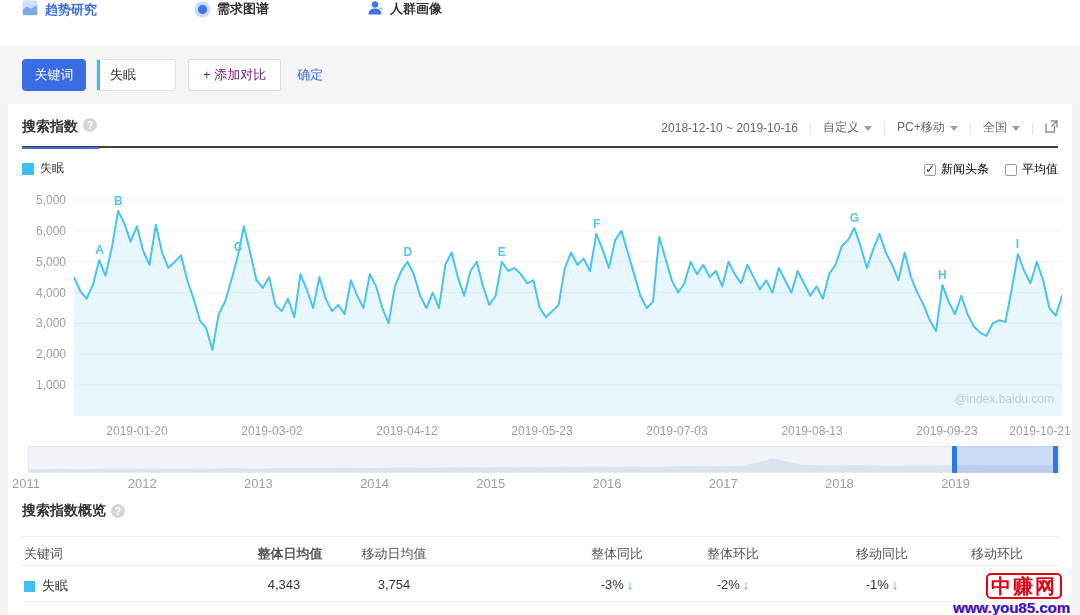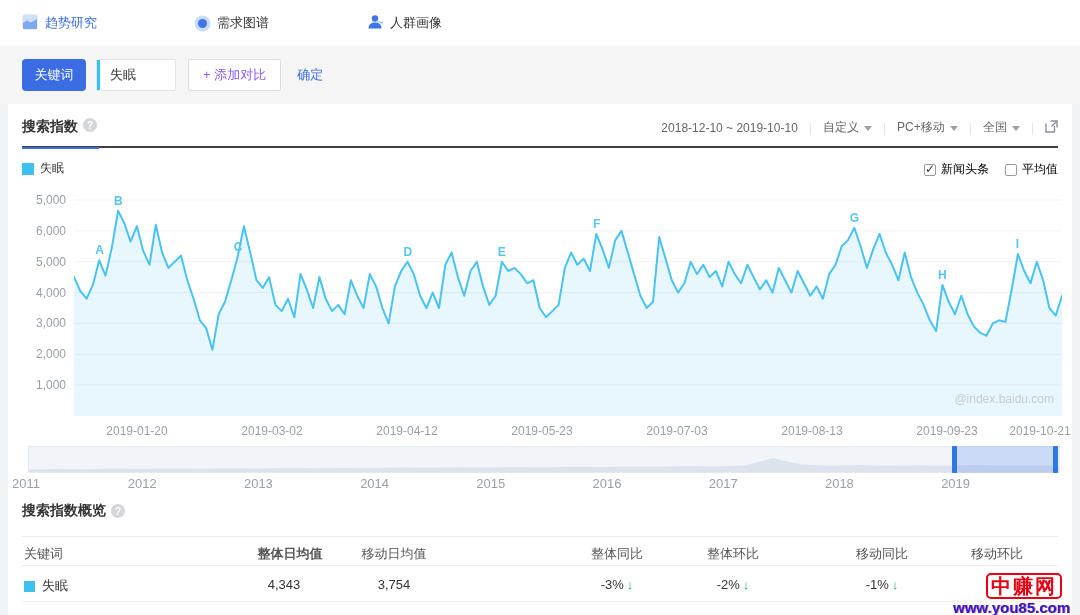--- a/index.html
+++ b/index.html
@@ -1,31 +1,31 @@
 <!DOCTYPE html>
 <html><head>
 <meta charset="utf-8">
 <style>
   * { margin:0; padding:0; box-sizing:border-box; }
   html,body { width:1080px; height:615px; overflow:hidden; }
   body { font-family:"Liberation Sans","DejaVu Sans",sans-serif; background:#f2f3f5; position:relative; font-size:13px; color:#333; }
 
   
-  .topnav { position:absolute; left:0; top:0; width:1080px; height:46px; background:#fff; display:flex; align-items:center; padding-left:22px; }
+  .topnav { position:absolute; left:0; top:0; width:1080px; height:46px; background:#fff; display:flex; align-items:flex-start; padding-left:22px;font-weight:bold; }
   .nav-tab { display:flex; align-items:center; gap:7px; margin-right:98px; cursor:pointer; color:#333; font-size:13px; }
   .nav-tab.active { color:#3a6ce4; }
   .radio-ico { width:9px; height:9px; border-radius:50%; background:#3f75e8; box-shadow:0 0 0 3.5px #c9dcf8; margin:3px; }
 
   
   .kwbar { position:absolute; left:0; top:46px; width:1080px; height:58px; background:#f5f5f6; display:flex; align-items:center; padding-left:22px; gap:10px; }
   .kw-btn { width:64px; height:32px; background:#3a6ce4; color:#fff; border:none; border-radius:4px; font-size:13px; font-family:inherit; }
   .kw-input-wrap { position:relative; width:80px; height:32px; background:#fff; border:1px solid #e3e3e3; border-radius:2px; display:flex; align-items:center; }
   .kw-input-wrap::before { content:""; position:absolute; left:0; top:0; width:3px; height:100%; background:#2fc4f2; }
   .kw-input { border:none; outline:none; width:100%; padding-left:13px; font-size:13px; font-family:inherit; color:#333; background:transparent; }
-  .add-cmp { height:32px; padding:0 14px; background:#fff; border:1px solid #ddd; border-radius:2px; color:#8b5cf6; font-size:13px; font-family:inherit; margin-left:2px; }
+  .add-cmp { height:32px; padding:0 14px; background:#fff; border:1px solid #ddd; border-radius:2px; color:#701a75; font-size:13px; font-family:inherit; margin-left:2px; }
   .confirm { color:#3a6ce4; font-size:13px; margin-left:6px; cursor:pointer; }
 
   
   .card { position:absolute; left:8px; top:104px; width:1064px; height:511px; background:#fff; }
 
   .sec-header { position:absolute; left:14px; right:14px; top:12px; height:32px; border-bottom:2px solid #404040;text-decoration:underline; }
   .sec-title-wrap { display:inline-flex; align-items:flex-start; gap:5px; border-bottom:2px solid #3a6ce4; padding:2px 2px 11px 0; }
   .sec-title { font-size:14px; font-weight:bold; color:#333; }
   .help-ico { width:14px; height:14px; border-radius:50%; background:#d4d6da; color:#fff; font-size:10px; font-weight:bold; display:inline-flex; align-items:center; justify-content:center; }
   .hdr-controls { position:absolute; right:0; top:3px; display:flex; align-items:center; gap:11px; font-size:12px; color:#666; }
@@ -109,21 +109,21 @@
 </div>
 
 <div class="card">
 
   <div class="sec-header">
     <span class="sec-title-wrap">
       <span class="sec-title">搜索指数</span>
       <span class="help-ico">?</span>
     </span>
     <div class="hdr-controls">
-      <span>2018-12-10 ~ 2019-10-10</span>
+      <span>2018-12-10 ~ 2019-10-16</span>
       <span class="sep">|</span>
       <span class="dd">
         <span>自定义</span>
         <span class="caret"></span>
       </span>
       <span class="sep">|</span>
       <span class="dd">
         <span>PC+移动</span>
         <span class="caret"></span>
       </span>

